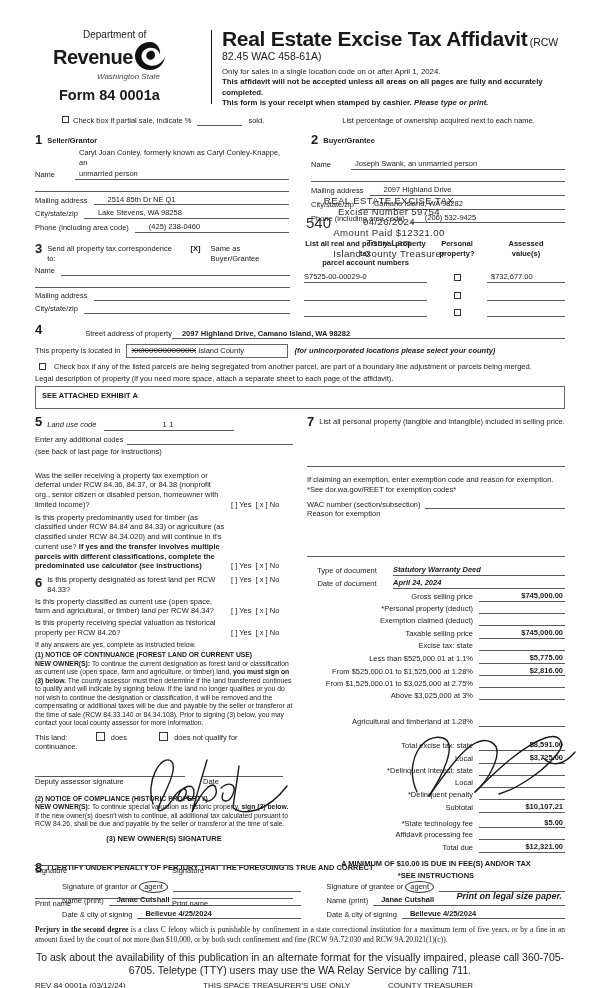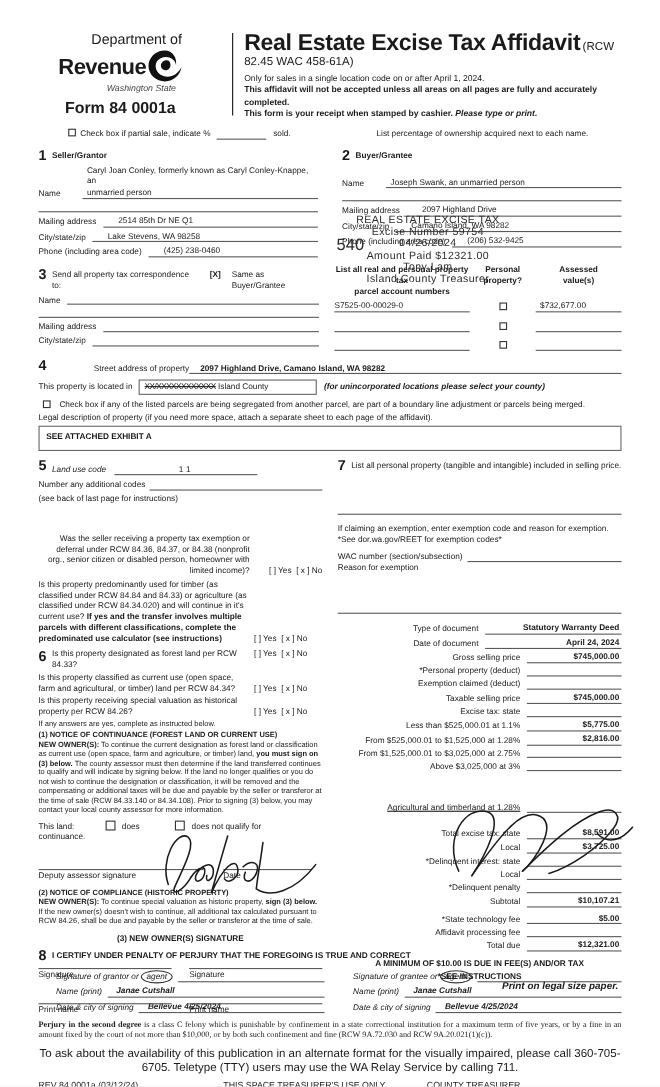--- a/index.html
+++ b/index.html
@@ -18,21 +18,21 @@
   .content { position:absolute; left:35px; right:35px; top:28px; }
   .b { font-weight: bold; }
   .i { font-style: italic; }
   .cb { display:inline-block; width:7px; height:7px; border:1px solid #333; vertical-align:-1px; background:#fff; }
   .cb-lg { width:9px; height:9px; }
   .secnum { font-size:13px; font-weight:bold; margin-right:5px; }
 
   
   .header { display:flex; align-items:flex-start; }
   .logoblock { width:172px; flex:none; padding-left:18px; }
-  .dept { font-size:13px; margin-left:30px; }
+  .dept { font-size:10px; margin-left:30px; }
   .revrow { display:flex; align-items:center; }
   .revenue { font-size:20px; font-weight:bold; letter-spacing:-0.5px; }
   .wastate { font-size:8px; color:#444; margin-left:44px; margin-top:-2px; }
   .formno { font-size:14.5px; font-weight:bold; margin-top:4px; margin-left:6px; }
   .hdr-divider { width:0; border-left:1.5px solid #111; align-self:stretch; margin:2px 10px 4px 4px; }
   .titleblock { flex:1; }
   .title { font-size:21px; font-weight:bold; line-height:1; letter-spacing:-0.3px; display:inline; }
   .title-suffix { font-size:10.5px; font-weight:normal; }
   .subs { margin-top:4px; font-size:7.8px; }
 
@@ -96,29 +96,29 @@
   .deprow .c2 { width:80px; margin-left:18px; }
   .deprow .line { border-bottom:1px solid #5a5a5a; height:9px; }
 
   .sigpair { display:grid; grid-template-columns:1fr 1fr; column-gap:16px; margin-top:14px; }
   .sigpair .line { border-bottom:1px solid #5a5a5a; height:9px; }
 
   
   .taxrow { display:flex; align-items:flex-end; margin-top:2.2px; }
   .taxrow .tl { flex:1; text-align:right; padding-right:6px; }
   .taxrow .tv { width:86px; flex:none; border-bottom:1px solid #5a5a5a; text-align:right; font-weight:bold; min-height:9px; padding-right:2px; }
-  .taxrow.doc .tl { flex:none; width:86px; text-align:right;margin-left:48px; }
-  .taxrow.doc .tv { flex:1; text-align:right; font-weight:bold; }
+  .taxrow.doc .tl { flex:none; width:86px; text-align:center; }
+  .taxrow.doc .tv { flex:1; text-align:left; font-weight:bold;font-style:italic; }
   .wacrow { display:flex; align-items:flex-end; margin-top:5px; }
   .wacrow .val { flex:1; border-bottom:1px solid #5a5a5a; min-height:9px; margin-left:4px; }
 
   
   .sec8 { margin-top:8px; }
   .sec8head { display:flex; align-items:flex-start; }
-  .sec8grid { display:grid; grid-template-columns:1fr 1fr; column-gap:26px; margin-left:16px; margin-top:2px;font-style:italic; }
+  .sec8grid { display:grid; grid-template-columns:1fr 1fr; column-gap:26px; margin-left:27px; margin-top:2px; }
   .s8row { display:flex; align-items:flex-end; margin-top:3px; }
   .s8row .lab { flex:none; padding-right:5px; }
   .s8row .val { flex:1; border-bottom:1px solid #5a5a5a; padding-left:8px; font-weight:bold; min-height:9px; }
   .circle { border:1px solid #333; border-radius:50%; padding:0 4px 1px; }
 
   .perjury { margin-top:6px; text-align:justify;font-family:Liberation Serif, serif; }
   .access { margin-top:6px; text-align:center; font-size:10.5px; line-height:1.25; }
   .footrow { position:relative; height:12px; margin-top:4px; font-size:8px; }
   .footrow .f1 { position:absolute; left:0; }
   .footrow .f2 { position:absolute; left:168px; }
@@ -289,26 +289,26 @@
 
     <div class="cols">
 
       <div class="colL">
         <div class="lurow">
           <span class="secnum">5</span>
           <span style="padding-bottom:1px;font-style:italic;">Land use code</span>
           <span class="val" style="margin-left:8px;">11</span>
         </div>
         <div class="addcodes">
-          <span style="padding-right:4px;">Number any additional codes</span>
+          <span style="padding-right:4px;">Enter any additional codes</span>
           <span class="val"></span>
         </div>
         <div style="margin-top:2px;">(see back of last page for instructions)</div>
 
-        <div class="qrow" style="margin-top:27px;text-align:right;">
+        <div class="qrow" style="margin-top:14px;">
           <span class="q">Was the seller receiving a property tax exemption or deferral under RCW 84.36, 84.37, or 84.38 (nonprofit org., senior citizen or disabled person, homeowner with limited income)?</span>
           <span class="yn"><span>[  ] Yes</span>&nbsp;&nbsp;<span>[ x ] No</span></span>
         </div>
         <div class="qrow" style="margin-top:3px;">
           <span class="q"><span>Is this property predominantly used for timber (as classified under RCW 84.84 and 84.33) or agriculture (as classified under RCW 84.34.020) and will continue in it's current use?</span> <span class="b">If yes and the transfer involves multiple parcels with different classifications, complete the predominated use calculator (see instructions)</span></span>
           <span class="yn"><span>[  ] Yes</span>&nbsp;&nbsp;<span>[ x ] No</span></span>
         </div>
 
         <div class="sec6row" style="margin-top:4px;">
           <span class="secnum">6</span>
@@ -427,21 +427,21 @@
               <span class="tv">$2,816.00</span>
             </div>
           <div class="taxrow">
               <span class="tl">From $1,525,000.01 to $3,025,000 at 2.75%</span>
               <span class="tv"></span>
             </div>
           <div class="taxrow">
               <span class="tl">Above $3,025,000 at 3%</span>
               <span class="tv"></span>
             </div>
-          <div class="taxrow" style="margin-top:28px;text-decoration:underline;">
+          <div class="taxrow" style="margin-top:17px;">
               <span class="tl">Agricultural and timberland at 1.28%</span>
               <span class="tv"></span>
             </div>
           <div class="taxrow" style="margin-top:13px;">
               <span class="tl">Total excise tax: state</span>
               <span class="tv">$8,591.00</span>
             </div>
           <div class="taxrow">
               <span class="tl">Local</span>
               <span class="tv">$3,725.00</span>

